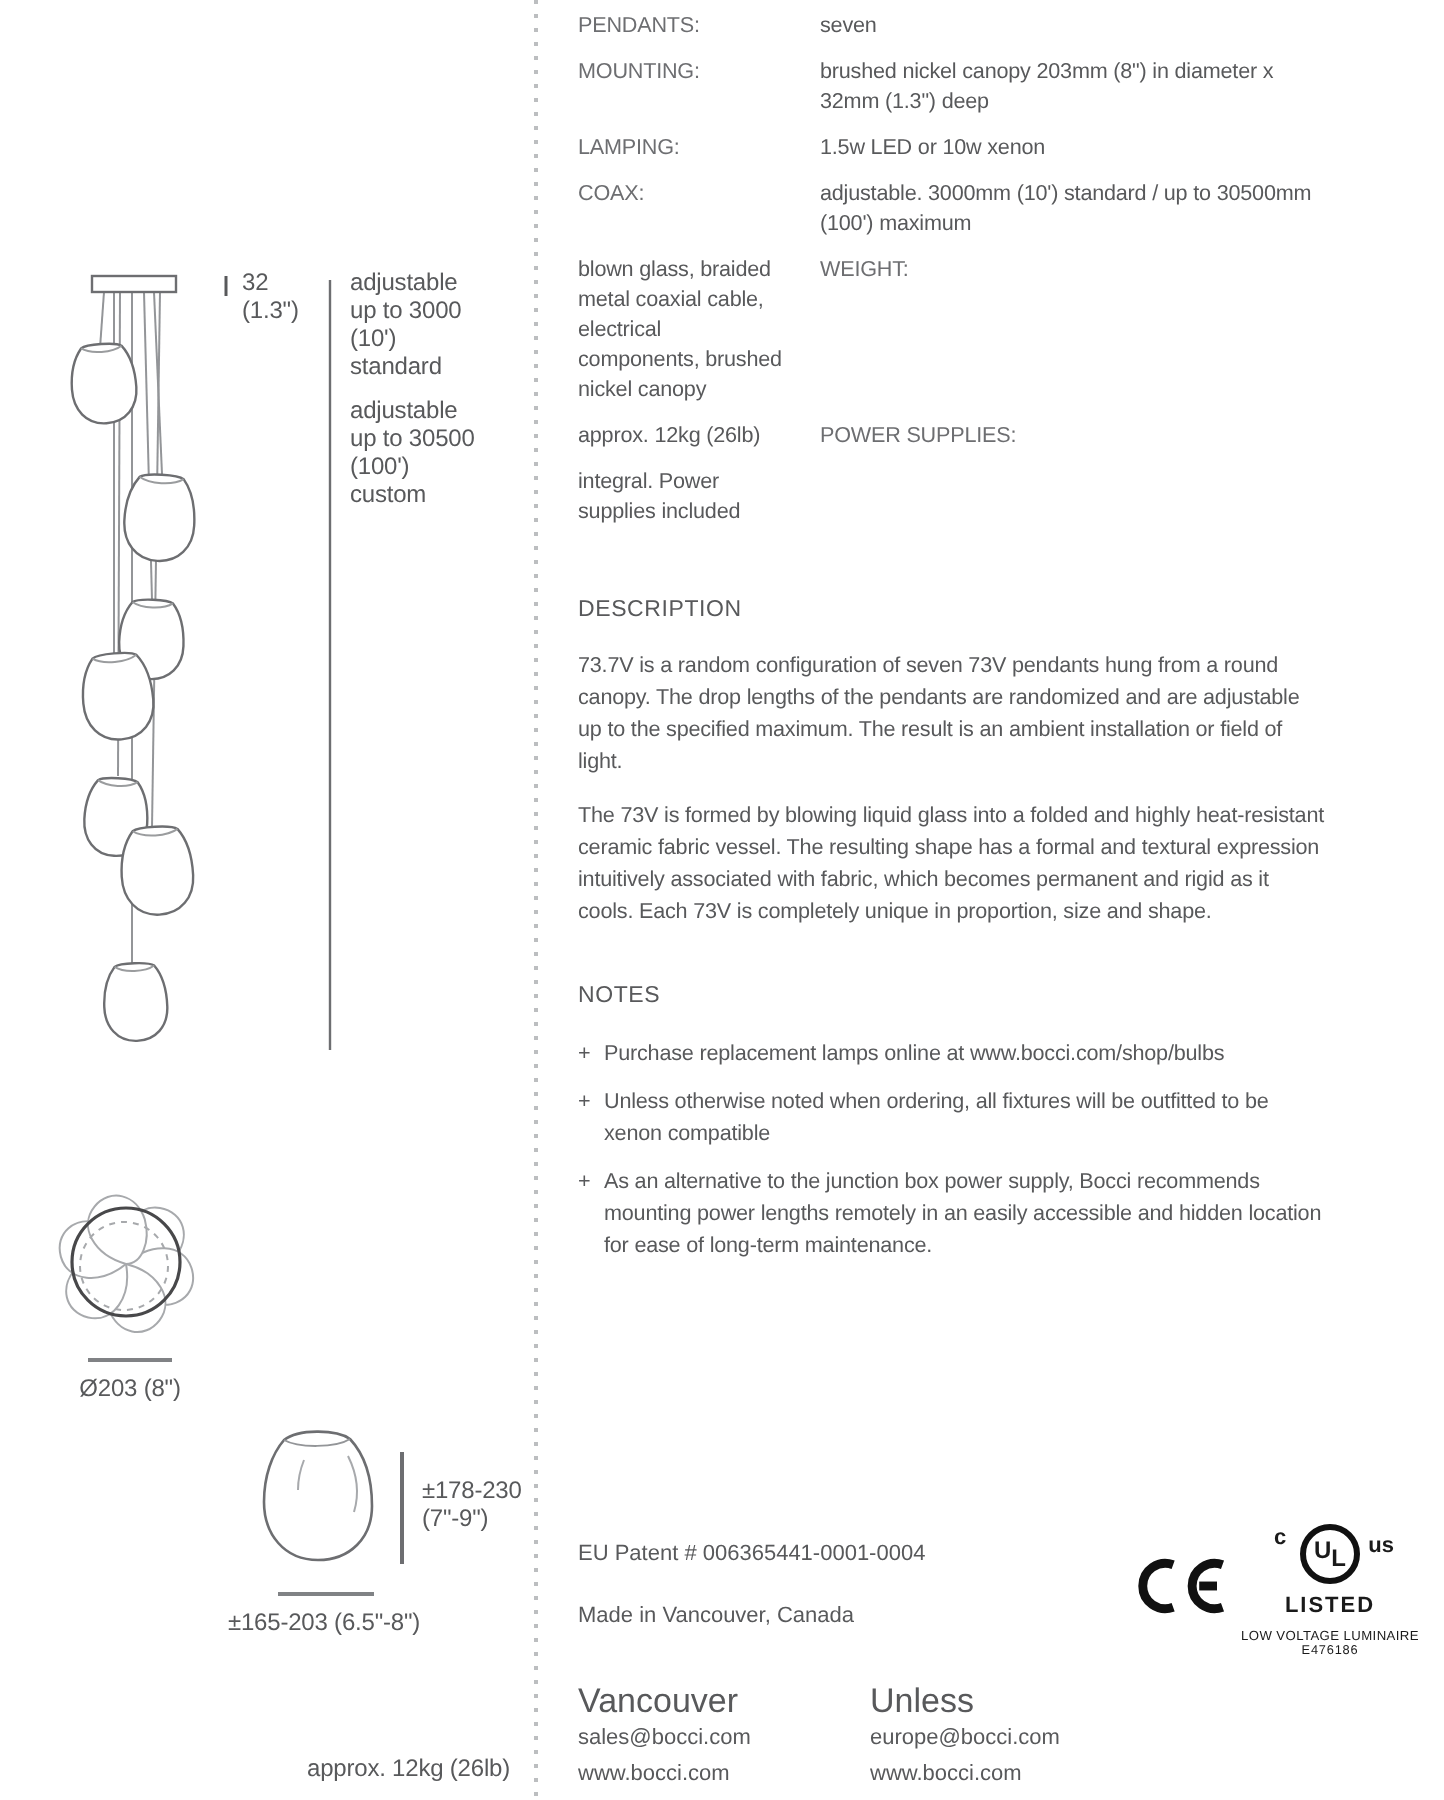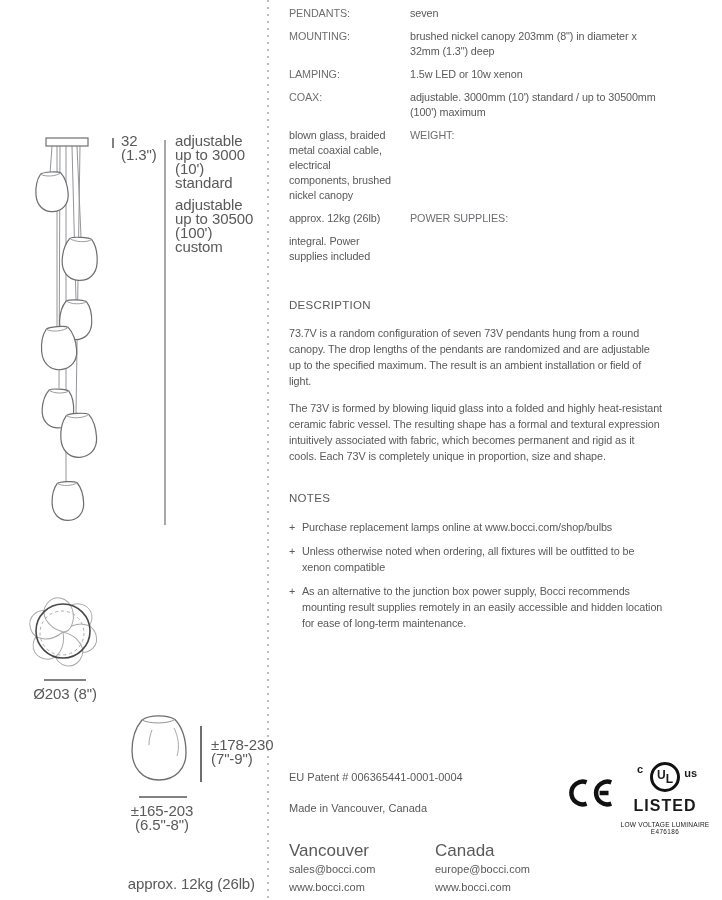--- a/index.html
+++ b/index.html
@@ -9,21 +9,21 @@
     position:relative; width:722px; height:900px; background:#ffffff;
     font-family:"Liberation Sans","DejaVu Sans",sans-serif;
     color:#58595b; overflow:hidden;
   }
   
   .divider {
     position:absolute; left:267px; top:0; width:2px; height:900px;
     background-image:repeating-linear-gradient(to bottom,#bcbec0 0 2px,transparent 2px 7px);
   }
   
-  .lbl { position:absolute; font-size:15px; line-height:14px; letter-spacing:-0.1px; white-space:pre-line; color:#58595b; }
+  .lbl { position:absolute; font-size:12px; line-height:14px; letter-spacing:-0.1px; white-space:pre-line; color:#58595b; }
   .lbl-canopy-depth { left:121px; top:134px; }
   .lbl-drop-standard { left:175px; top:134px; }
   .lbl-drop-custom { left:175px; top:198px; }
   .svg-cluster { position:absolute; left:0; top:130px; }
   .svg-flower { position:absolute; left:18px; top:592px; }
   .svg-pendant { position:absolute; left:130px; top:714px; }
   .dim-h { position:absolute; height:2px; background:#808285; }
   .dim-canopy { left:44px; top:679px; width:42px; }
   .dim-pendant-w { left:139px; top:796px; width:48px; }
   .dim-pendant-h { position:absolute; left:200px; top:726px; height:56px; width:0; border-left:2px solid #6d6e71; }
@@ -56,21 +56,21 @@
   .ul-row { position:relative; height:34px; }
   .ul-circle {
     position:absolute; left:33px; top:0; width:30px; height:30px;
     border:3px solid #111; border-radius:50%;
     font-weight:bold; font-size:12px; line-height:24px; text-align:center; letter-spacing:0;
   }
   .ul-circle .u { display:inline-block; transform:translateY(-2px); }
   .ul-circle .l { display:inline-block; transform:translateY(2px); }
   .ul-c  { position:absolute; left:20px; top:1px;  font-weight:bold; font-size:11px; }
   .ul-us { position:absolute; right:16px; top:5px; font-weight:bold; font-size:11px; }
-  .ul-listed { font-weight:bold; font-size:16px; letter-spacing:1px; margin-top:1px; }
+  .ul-listed { font-weight:bold; font-size:11px; letter-spacing:1px; margin-top:1px; }
   .ul-line1 { font-size:6.6px; letter-spacing:0.2px; margin-top:6px; white-space:nowrap; }
   .ul-line2 { font-size:6.4px; letter-spacing:0.4px; }
 </style>
 </head>
 <body>
 
 <div class="page">
 
   <div class="divider"></div>
 
@@ -191,37 +191,37 @@
         <span class="note-text">Purchase replacement lamps online at www.bocci.com/shop/bulbs</span>
       </li>
       <li>
         <span class="note-marker">+</span>
         <span class="note-text">Unless otherwise noted when ordering, all fixtures will be outfitted to be
 xenon compatible</span>
       </li>
       <li>
         <span class="note-marker">+</span>
         <span class="note-text">As an alternative to the junction box power supply, Bocci recommends
-mounting result supplies remotely in an easily accessible and hidden location
+mounting power lengths remotely in an easily accessible and hidden location
 for ease of long-term maintenance.</span>
       </li>
     </ul>
   </section>
 
   <div class="f-patent">EU Patent # 006365441-0001-0004</div>
   <div class="f-made">Made in Vancouver, Canada</div>
 
   <div class="contacts">
     <div>
       <div class="contact-city">Vancouver</div>
       <div>sales@bocci.com</div>
       <div>www.bocci.com</div>
     </div>
     <div>
-      <div class="contact-city">Canada</div>
+      <div class="contact-city">Unless</div>
       <div>europe@bocci.com</div>
       <div>www.bocci.com</div>
     </div>
   </div>
 
   <svg class="ce-mark" width="48" height="28" viewBox="0 0 70 40" role="img" aria-label="CE">
     <g fill="none" stroke="#111111" stroke-width="6.5">
       <path d="M30,4.5 A16.5,16.5 0 1 0 30,35.5"></path>
       <path d="M66,4.5 A16.5,16.5 0 1 0 66,35.5"></path>
       <line x1="49" y1="20" x2="62" y2="20"></line>

